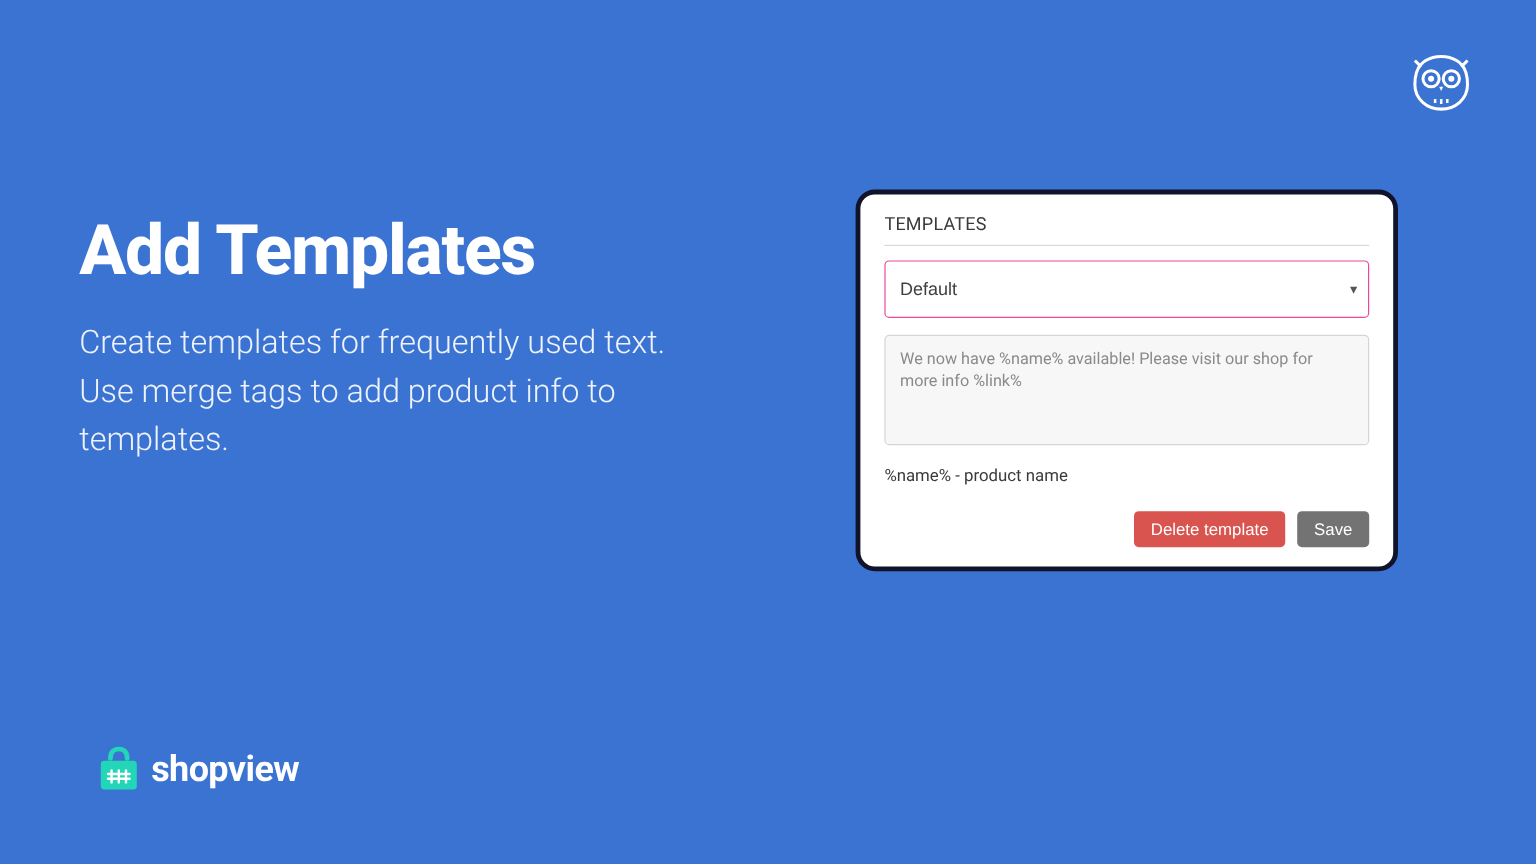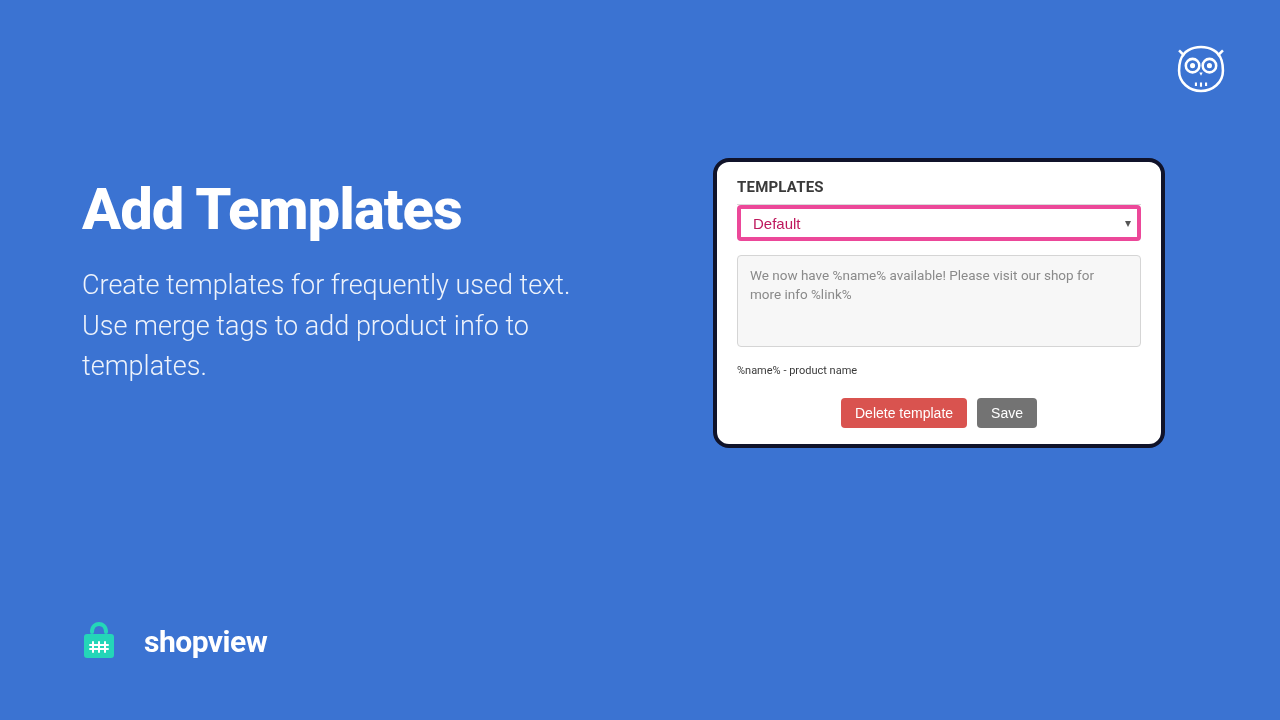--- a/index.html
+++ b/index.html
@@ -13,21 +13,21 @@
     }
     .owl-icon {
       position: absolute;
       top: 42px;
       right: 52px;
       width: 54px;
       height: 54px;
     }
     .hero {
       position: absolute;
-      left: 82px;
+      left: 66px;
       top: 175px;
       max-width: 530px;
       color: #fff;
     }
     .hero h1 {
       font-size: 58px;
       font-weight: 800;
       letter-spacing: -1px;
       margin-bottom: 22px;
     }
@@ -37,21 +37,21 @@
       line-height: 1.5;
       color: #eef3fb;
       margin-top: 20px;
     }
     .brand {
       position: absolute;
       left: 82px;
       bottom: 60px;
       display: flex;
       align-items: center;
-      gap: 28px;
+      gap: 10px;
     }
     .brand .bag {
       width: 34px;
       height: 38px;
       position: relative;
     }
     .brand .name {
       color: #fff;
       font-size: 30px;
       font-weight: 700;
@@ -62,39 +62,40 @@
       right: 115px;
       top: 158px;
       width: 452px;
       background: #fff;
       border: 4px solid #10132a;
       border-radius: 16px;
       padding: 16px 20px 16px 20px;
     }
     .panel-title {
       font-size: 15px;
-      font-weight: 700;
+      font-weight: 400;
       color: #3a3a3a;
       padding-bottom: 8px;
       border-bottom: 1px solid #d9d9d9;
+      margin-bottom: 12px;
       letter-spacing: 0.2px;
     }
     .select-wrap {
       position: relative;
       margin-bottom: 14px;
     }
     .select {
       width: 100%;
-      height: 36px;
-      border: 4px solid #ec4899;
+      height: 48px;
+      border: 1px solid #ec4899;
       border-radius: 4px;
       background: #fff;
       padding: 0 30px 0 12px;
       font-size: 15px;
-      color: #be185d;
+      color: #404040;
       appearance: none;
       cursor: pointer;
     }
     .select-wrap .chev {
       position: absolute;
       right: 10px;
       top: 50%;
       transform: translateY(-50%);
       pointer-events: none;
       color: #555;
@@ -108,28 +109,28 @@
       background: #f7f7f7;
       padding: 10px 12px;
       font-size: 13.5px;
       color: #8a8a8a;
       resize: none;
       line-height: 1.4;
       margin-bottom: 12px;
       font-family: inherit;
     }
     .legend {
-      font-size: 11px;
+      font-size: 14px;
       color: #3a3a3a;
       line-height: 1.5;
       margin-bottom: 18px;
     }
     .actions {
       display: flex;
-      justify-content: center;
+      justify-content: flex-end;
       gap: 10px;
     }
     .btn {
       border: none;
       border-radius: 4px;
       padding: 7px 14px;
       font-size: 14px;
       color: #fff;
       cursor: pointer;
     }

